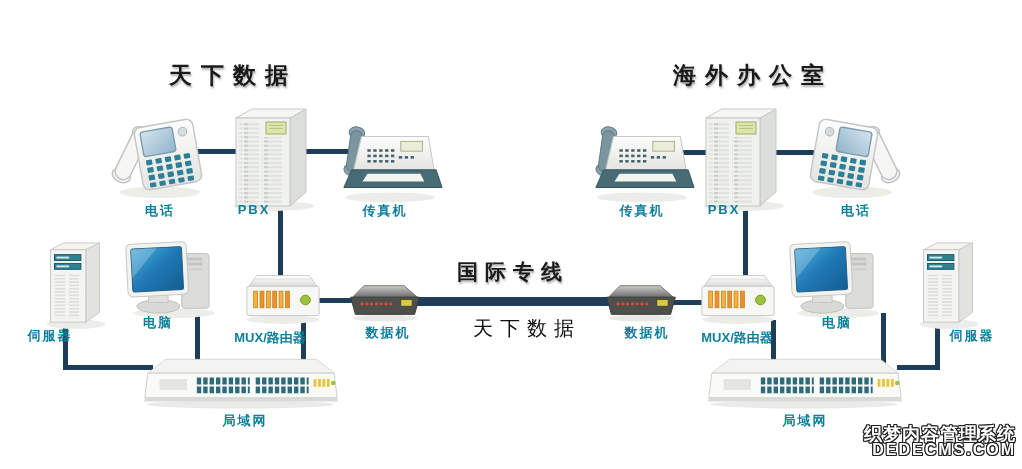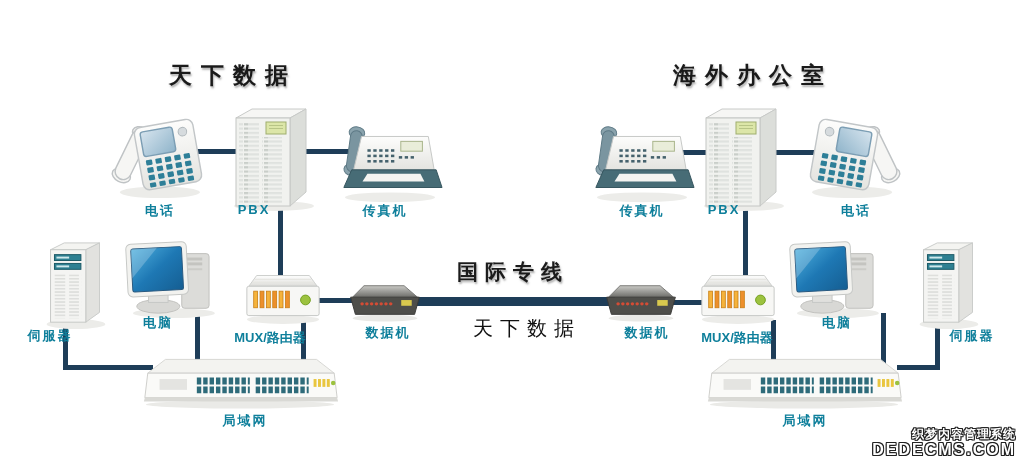--- a/index.html
+++ b/index.html
@@ -27,21 +27,21 @@
   .brand-watermark{
     position:absolute;z-index:3;color:#111;
     font-family:"DejaVu Serif","Liberation Serif",serif;
     font-size:20px;font-weight:normal;letter-spacing:7px;text-align:center;
   }
   .site-watermark{
     position:absolute;z-index:4;right:6px;top:426px;text-align:right;line-height:16px;
     color:#fff;font-weight:bold;
     text-shadow:1px 0 #222,-1px 0 #222,0 1px #222,0 -1px #222,1px 1px #222,-1px -1px #222,1px -1px #222,-1px 1px #222;
   }
-  .site-watermark .l1{font-size:12px;letter-spacing:1px;margin-left:44px;}
+  .site-watermark .l1{font-size:18px;letter-spacing:1px;margin-left:44px;}
   .site-watermark .l2{font-size:16px;letter-spacing:2px;}
 </style>
 </head>
 <body>
 
 <div class="stage">
 
   <svg width="0" height="0" style="position:absolute" aria-hidden="true">
     <defs>
       <linearGradient id="gMon" x1="0" y1="0" x2="1" y2="1">

